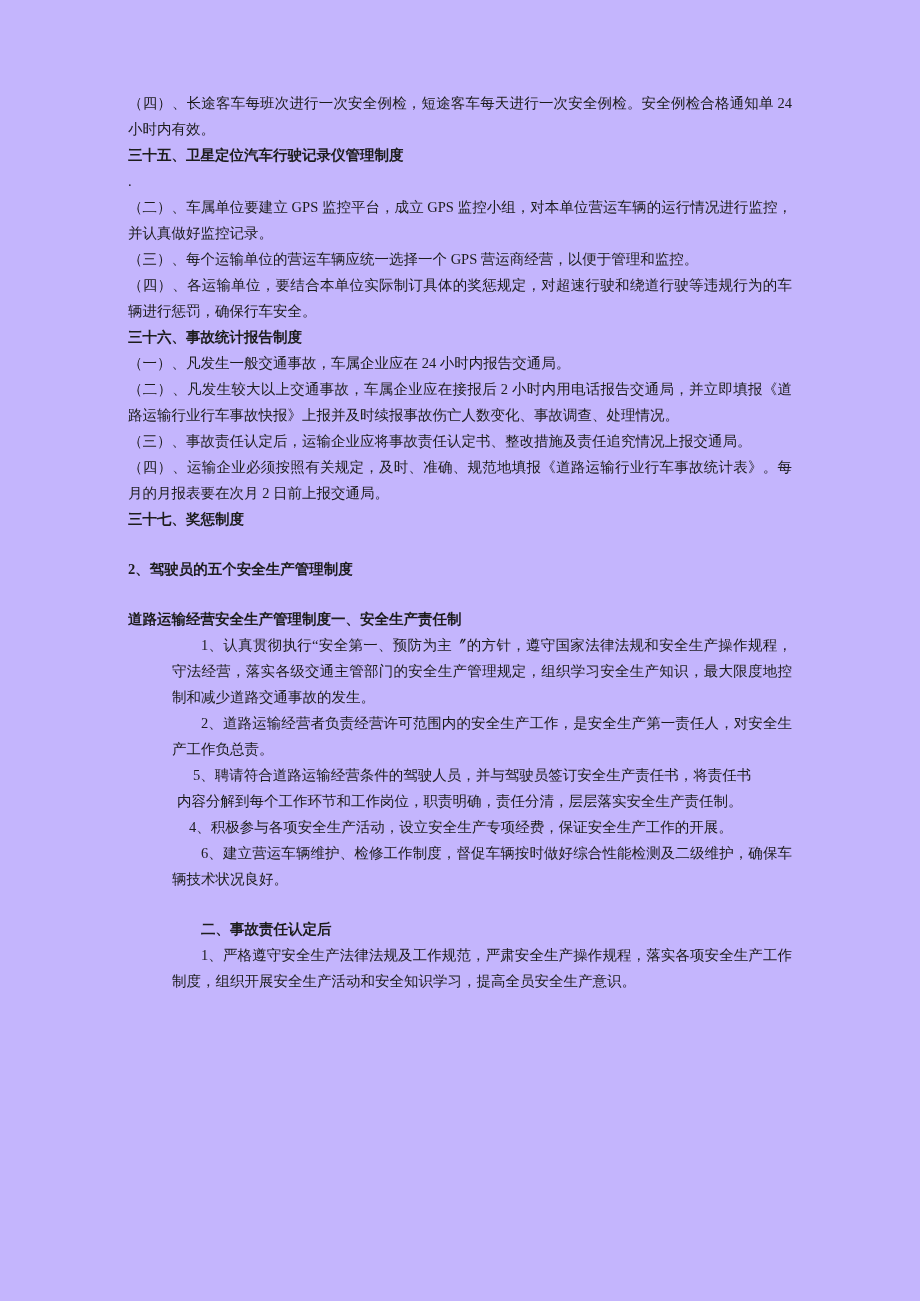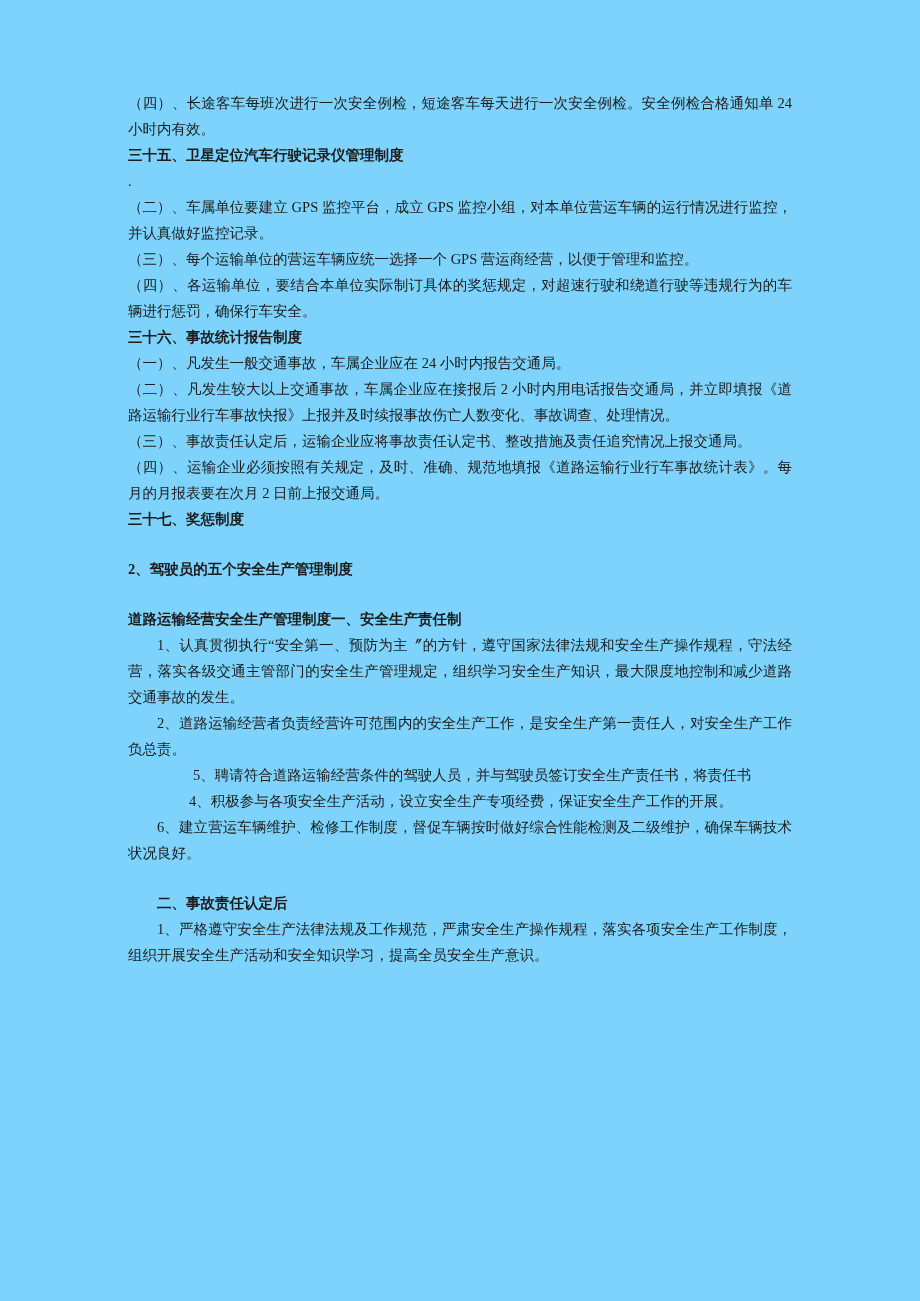--- a/index.html
+++ b/index.html
@@ -5,21 +5,21 @@
   html, body {
     margin: 0;
     padding: 0;
     background: #ffffff;
   }
   .doc-page {
     position: relative;
     box-sizing: border-box;
     width: 920px;
     height: 1301px;
-    background: #7dd3fc;
+    background: #c4b5fd;
     overflow: hidden;
     padding-left: 16px;
   }
   .doc-body {
     position: absolute;
     left: 128px;
     top: 90px;
     width: 664px;
     font-family: "Liberation Serif", "DejaVu Serif", serif;
     font-size: 14.5px;
@@ -32,21 +32,21 @@
     text-align: justify;
   }
   .doc-heading {
     margin: 0;
     padding: 0;
     font-weight: bold;
     font-size: 14.5px;
     line-height: 26px;
     text-align: left;
   }
-  .indent-2 { text-indent: 29px; }
+  .indent-2 { text-indent: 29px; margin-left: 44px; }
   .indent-i3a { text-indent: 65px; }
   .indent-i3b { text-indent: 49px; }
   .indent-i4 { text-indent: 61px; }
   .gap-sm { margin-top: 6px; }
   .blank-line { height: 24px; }
 </style>
 </head>
 <body>
 
 <div class="doc-page">
@@ -68,20 +68,21 @@
     <div class="blank-line"></div>
 
     <h3 class="doc-heading">2、驾驶员的五个安全生产管理制度</h3>
 
     <div class="blank-line"></div>
 
     <h3 class="doc-heading">道路运输经营安全生产管理制度一、安全生产责任制</h3>
     <p class="doc-para indent-2">1、认真贯彻执行“安全第一、预防为主〞的方针，遵守国家法律法规和安全生产操作规程，守法经营，落实各级交通主管部门的安全生产管理规定，组织学习安全生产知识，最大限度地控制和减少道路交通事故的发生。</p>
     <p class="doc-para indent-2">2、道路运输经营者负责经营许可范围内的安全生产工作，是安全生产第一责任人，对安全生产工作负总责。</p>
     <p class="doc-para indent-i3a">5、聘请符合道路运输经营条件的驾驶人员，并与驾驶员签订安全生产责任书，将责任书</p>
+    <p class="doc-para indent-i3b">内容分解到每个工作环节和工作岗位，职责明确，责任分清，层层落实安全生产责任制。</p>
     <p class="doc-para indent-i4">4、积极参与各项安全生产活动，设立安全生产专项经费，保证安全生产工作的开展。</p>
     <p class="doc-para indent-2">6、建立营运车辆维护、检修工作制度，督促车辆按时做好综合性能检测及二级维护，确保车辆技术状况良好。</p>
 
     <div class="blank-line"></div>
 
     <h3 class="doc-heading indent-2">二、事故责任认定后</h3>
     <p class="doc-para indent-2">1、严格遵守安全生产法律法规及工作规范，严肃安全生产操作规程，落实各项安全生产工作制度，组织开展安全生产活动和安全知识学习，提高全员安全生产意识。</p>
 
   </div>
 </div>

